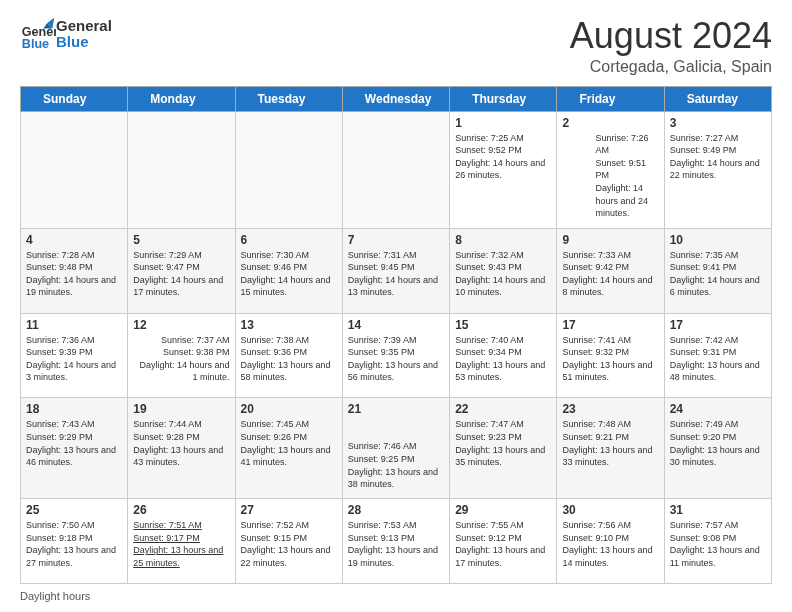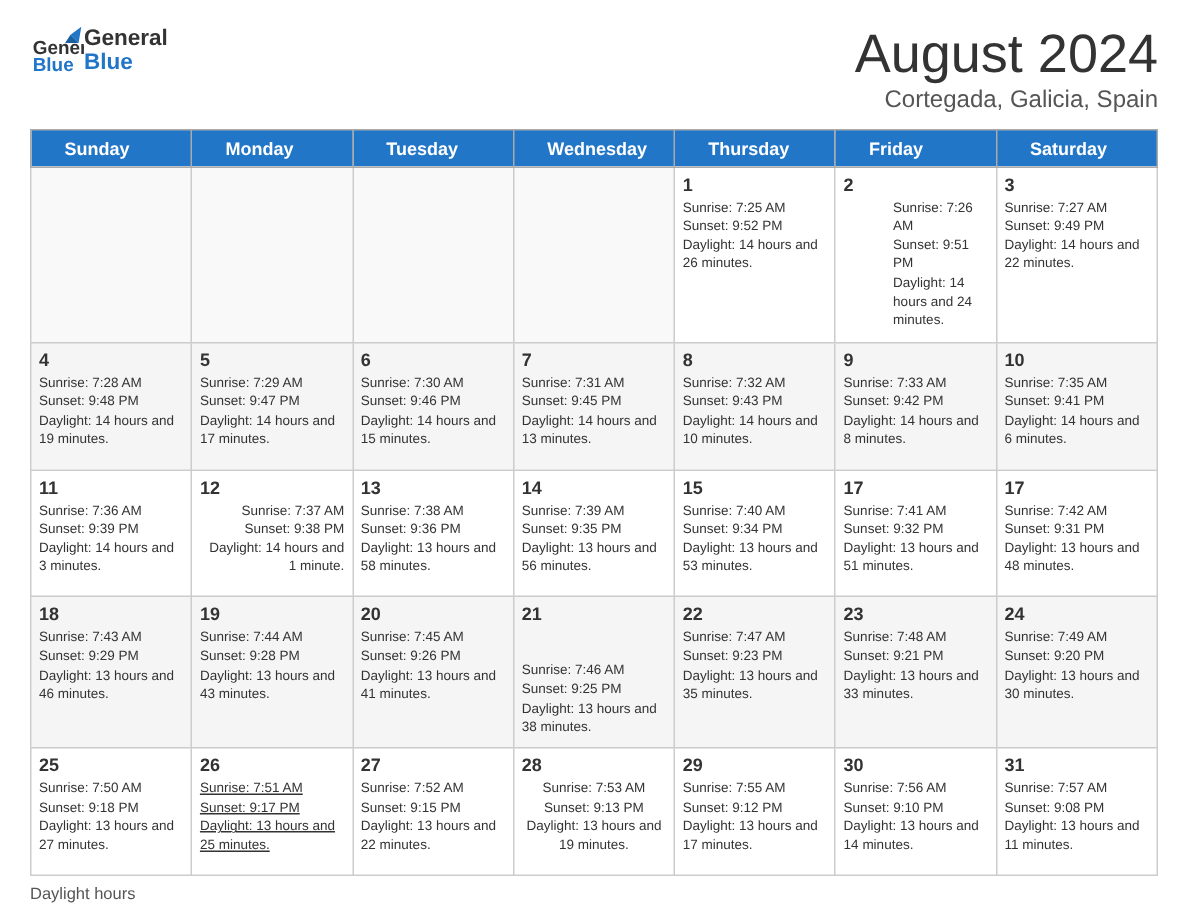--- a/index.html
+++ b/index.html
@@ -300,21 +300,21 @@
 Daylight: 13 hours and 25 minutes.</div>
           </td>
           <td>
             <span class="day-num">27</span>
             <div class="day-info" style="white-space: pre-line;">Sunrise: 7:52 AM
 Sunset: 9:15 PM
 Daylight: 13 hours and 22 minutes.</div>
           </td>
           <td>
             <span class="day-num">28</span>
-            <div class="day-info" style="white-space: pre-line; text-align: center;">Sunrise: 7:53 AM
+            <div class="day-info" style="white-space: pre-line;">Sunrise: 7:53 AM
 Sunset: 9:13 PM
 Daylight: 13 hours and 19 minutes.</div>
           </td>
           <td>
             <span class="day-num">29</span>
             <div class="day-info" style="white-space: pre-line;">Sunrise: 7:55 AM
 Sunset: 9:12 PM
 Daylight: 13 hours and 17 minutes.</div>
           </td>
           <td>

